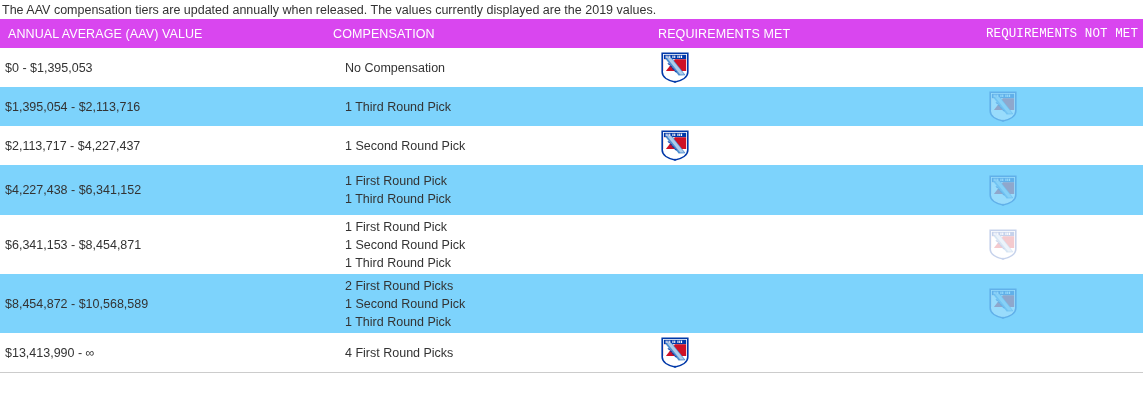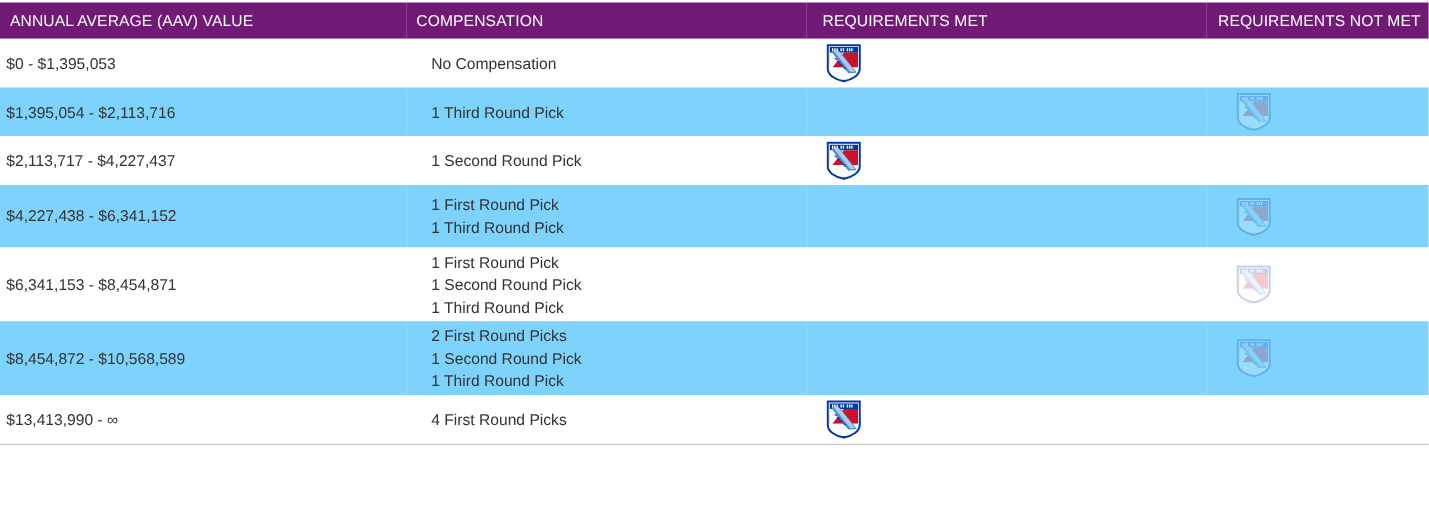--- a/index.html
+++ b/index.html
@@ -31,33 +31,33 @@
     width: 1143px;
     border-collapse: collapse;
     table-layout: fixed;
   }
   .comp-table col.c-aav  { width: 325px; }
   .comp-table col.c-comp { width: 320px; }
   .comp-table col.c-met  { width: 320px; }
   .comp-table col.c-not  { width: 178px; }
 
   thead th {
-    background: #701a75;
+    background: #d946ef;
     color: #ffffff;
     font-size: 12.5px;
     font-weight: normal;
     letter-spacing: 0.1px;
     height: 29px;
     padding: 0 8px;
     text-align: left;
     vertical-align: middle;
     white-space: nowrap;
   }
   thead th.th-met { padding-left: 13px; margin-top: 36px; }
-  thead th.th-not { text-align: center; padding-right: 5px; }
+  thead th.th-not { text-align: right; padding-right: 5px; font-family: Liberation Mono, monospace; }
 
   tbody tr.row-odd  td { background: #ffffff; }
   tbody tr.row-even td { background: #7dd3fc; }
 
   tbody td {
     font-size: 12.5px;
     line-height: 18px;
     color: #333333;
     vertical-align: middle;
     padding: 0 8px;
@@ -82,20 +82,21 @@
   .table-bottom-rule {
     width: 1143px;
     height: 1px;
     background: #cccccc;
   }
 </style>
 </head>
 <body>
 
 <div class="notes">
+  <div class="note-line">The AAV compensation tiers are updated annually when released. The values currently displayed are the 2019 values.</div>
 </div>
 
 <table class="comp-table">
   <colgroup>
     <col class="c-aav">
       <col class="c-comp">
       <col class="c-met">
       <col class="c-not">
   </colgroup>
   <thead>

